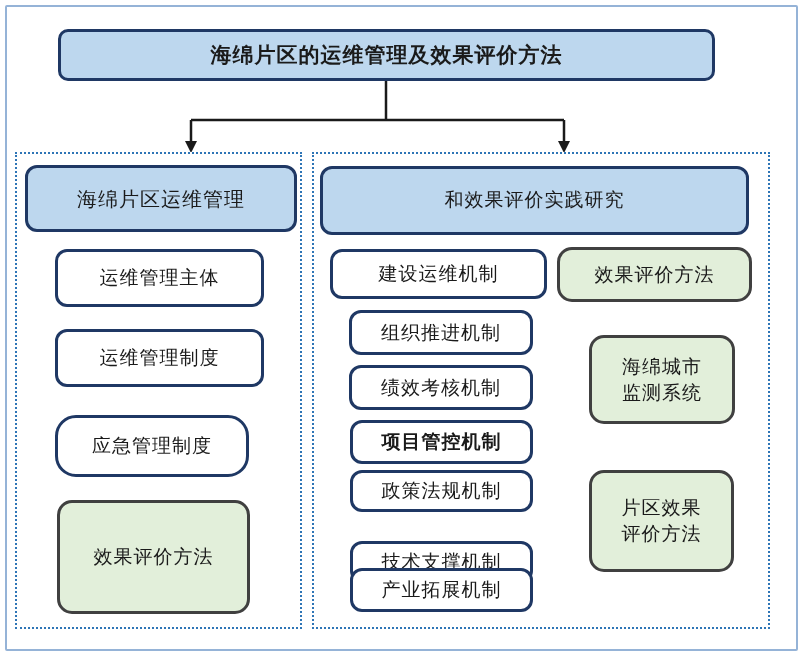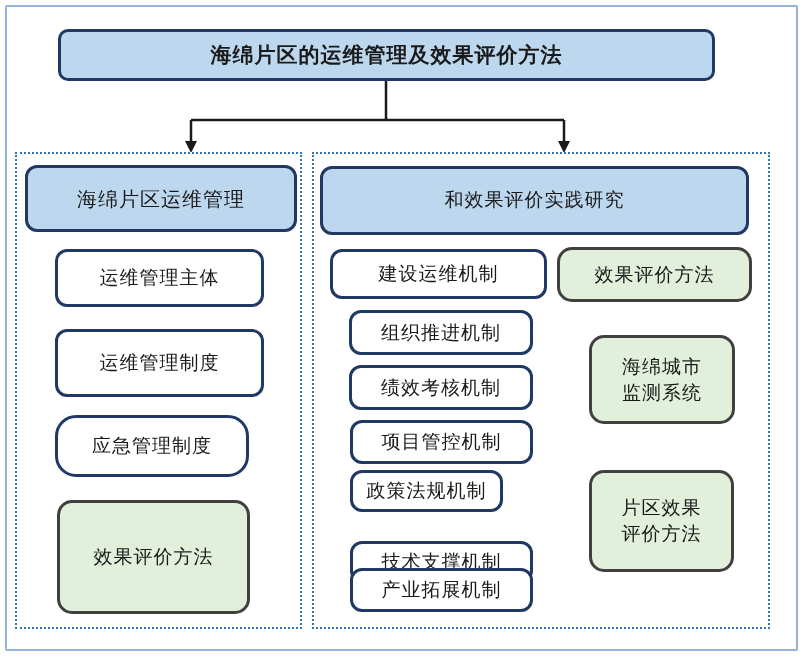--- a/index.html
+++ b/index.html
@@ -75,30 +75,30 @@
     border-radius: 15px;
     display: flex; flex-direction: column;
     align-items: center; justify-content: center;
     font-size: 19px; line-height: 1.35;
     letter-spacing: 1px;
     text-align: center;
   }
   
   .lp-hdr   { left: 8px;  top: 11px;  width: 272px; height: 67px; text-align: right; }
   .lp-it1   { left: 38px; top: 95px;  width: 209px; height: 58px; }
-  .lp-it2   { left: 38px; top: 175px; width: 209px; height: 68px; }
+  .lp-it2   { left: 38px; top: 175px; width: 209px; height: 58px; }
   .lp-it3   { left: 38px; top: 261px; width: 194px; height: 62px; border-radius: 21px; }
   .lp-green { left: 40px; top: 346px; width: 193px; height: 114px; }
   
   .rp-hdr   { left: 6px;   top: 12px;  width: 429px; height: 69px; font-size: 19px; }
   .rp-m1    { left: 16px;  top: 95px;  width: 217px; height: 50px; }
   .rp-m2    { left: 35px;  top: 156px; width: 184px; height: 45px; }
   .rp-m3    { left: 35px;  top: 211px; width: 184px; height: 45px; }
-  .rp-m4    { left: 36px;  top: 266px; width: 183px; height: 44px; }
-  .rp-m5    { left: 36px;  top: 316px; width: 153px; height: 42px; }
+  .rp-m4    { left: 36px;  top: 266px; width: 183px; height: 44px; font-weight: bold; }
+  .rp-m5    { left: 36px;  top: 316px; width: 183px; height: 42px; }
   .rp-m6    { left: 36px;  top: 363px; width: 183px; height: 42px; margin-top: 24px; }
   .rp-m7    { left: 36px;  top: 414px; width: 183px; height: 44px; }
   .rp-g1    { left: 243px; top: 93px;  width: 195px; height: 55px; }
   .rp-g2    { left: 275px; top: 181px; width: 146px; height: 89px; }
   .rp-g3    { left: 275px; top: 316px; width: 145px; height: 102px; }
 </style>
 </head>
 <body>
 
 <div class="canvas">

